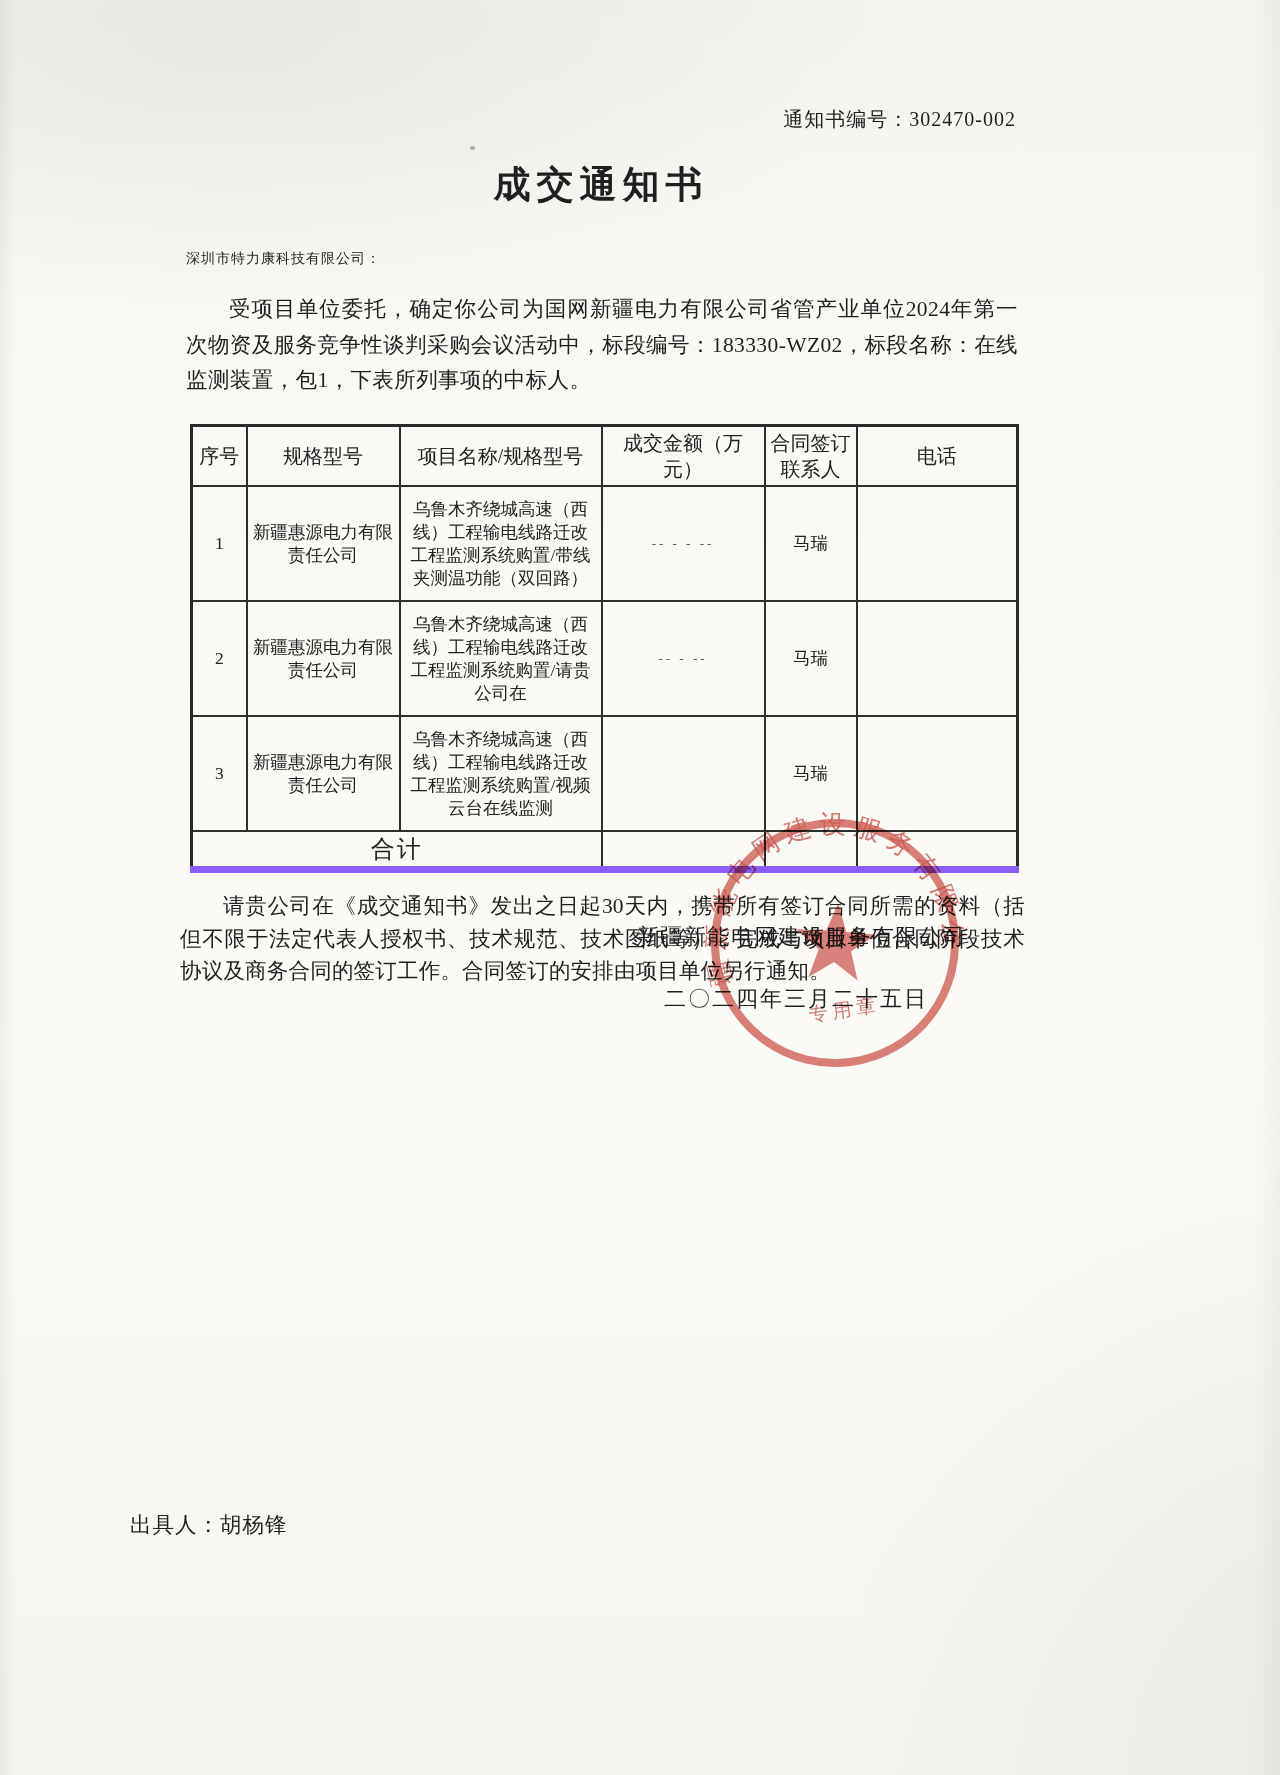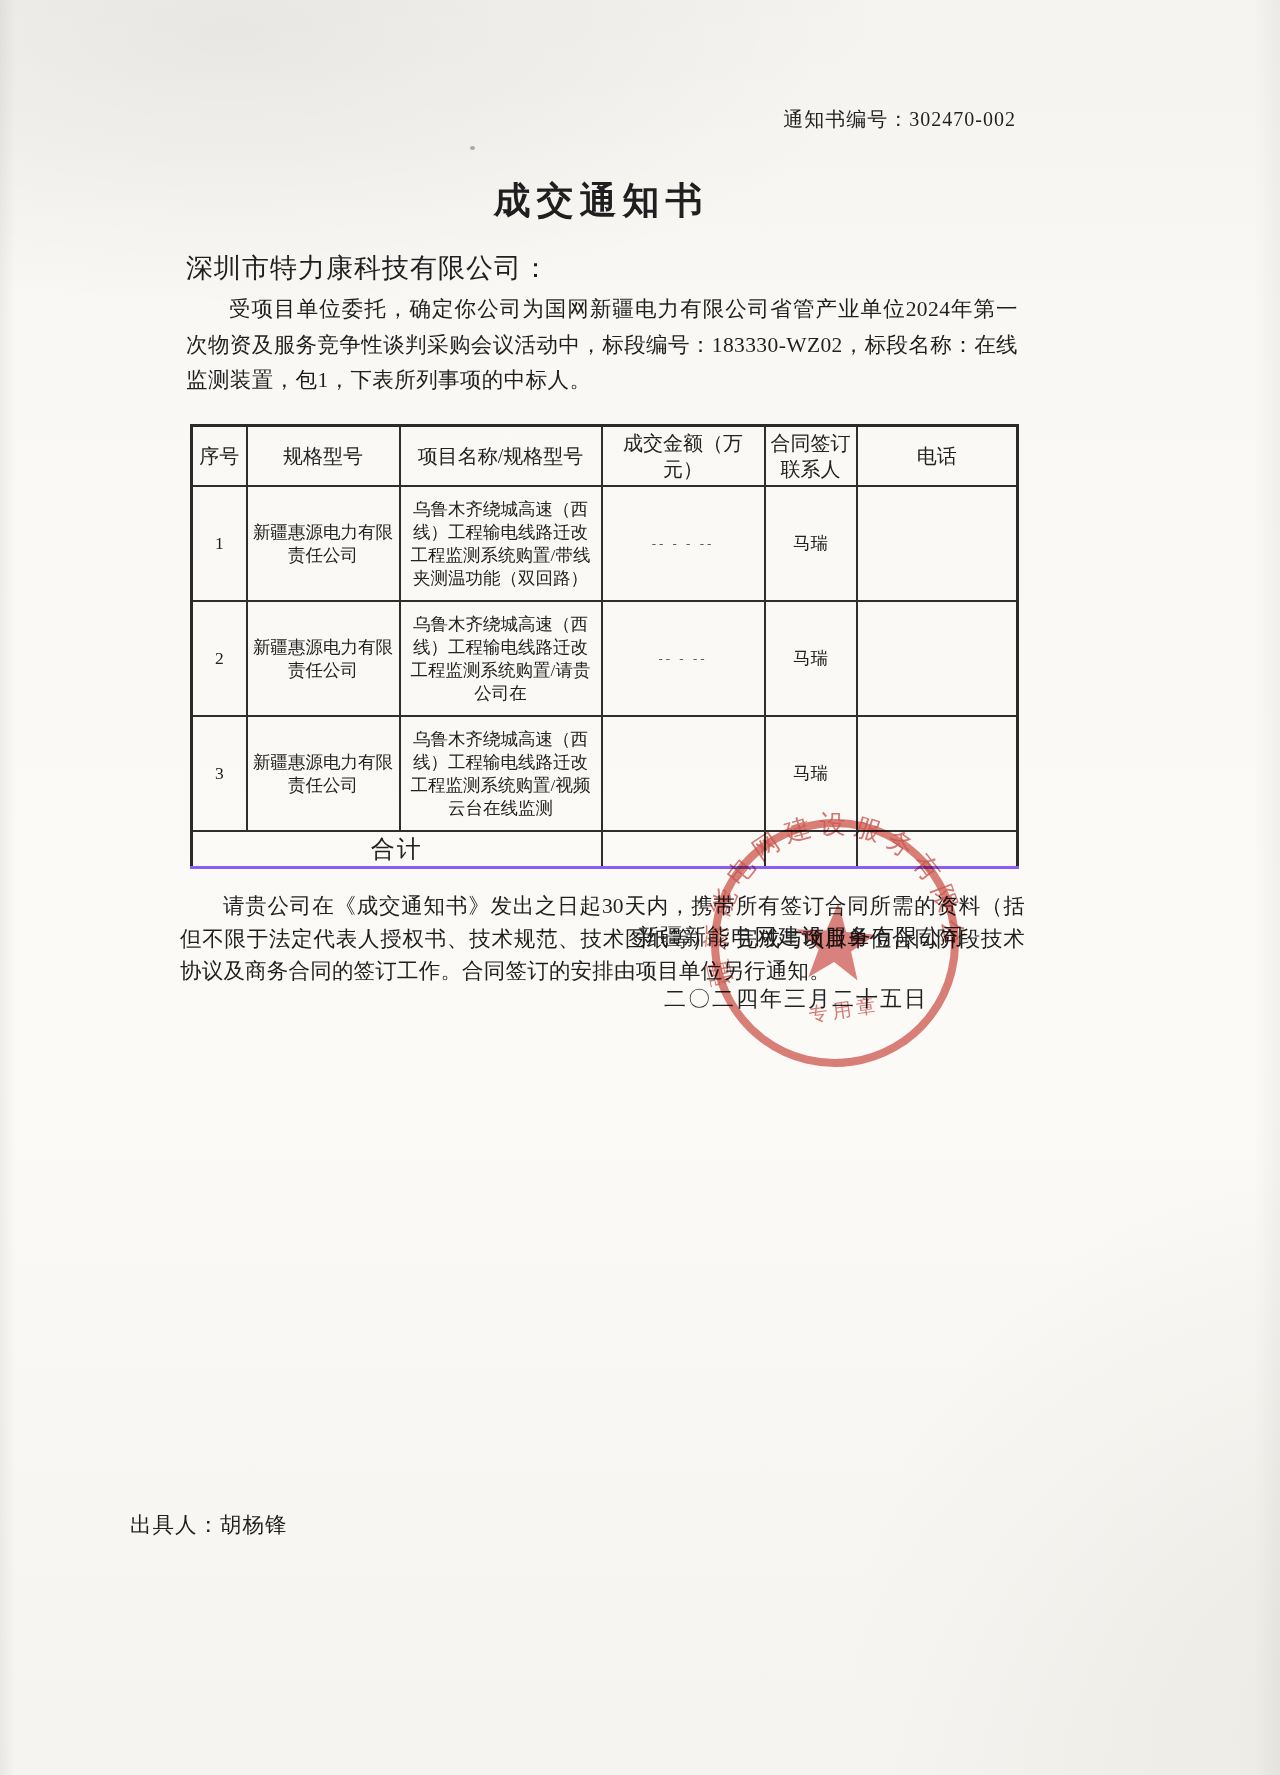--- a/index.html
+++ b/index.html
@@ -13,23 +13,23 @@
     position:absolute;inset:0;
     background:
       radial-gradient(1200px 500px at 18% 2%, rgba(0,0,0,0.05), rgba(0,0,0,0) 55%),
       radial-gradient(900px 900px at 108% 95%, rgba(90,80,60,0.07), rgba(0,0,0,0) 60%),
       linear-gradient(90deg, rgba(0,0,0,0.05) 0, rgba(0,0,0,0) 1.2%, rgba(0,0,0,0) 98%, rgba(0,0,0,0.04) 100%),
       linear-gradient(180deg, #f4f3ef 0%, #f9f8f5 18%, #fbfaf7 60%, #f5f4f0 100%);
   }
   .abs{position:absolute;}
   .notice-no{top:106px;left:186px;width:830px;text-align:right;font-size:20px;letter-spacing:1px;}
   .doc-title{top:160px;left:186px;width:830px;text-align:center;font-size:37px;font-weight:bold;
-    font-family:"Liberation Sans","DejaVu Sans",sans-serif;letter-spacing:6px;margin-top:16px;}
+    font-family:"Liberation Sans","DejaVu Sans",sans-serif;letter-spacing:6px;}
   .artifact-dot{top:146px;left:470px;width:5px;height:4px;background:#8a8a86;border-radius:50%;opacity:.7;}
-  .recipient{top:250px;left:186px;font-size:27px;letter-spacing:1px;}
+  .recipient{top:250px;left:186px;font-size:14px;letter-spacing:1px;}
   .intro{top:292px;left:186px;width:832px;font-size:21.5px;line-height:35.5px;text-align:justify;text-indent:2em;letter-spacing:0.4px;}
   .closing{top:890px;left:180px;width:845px;font-size:21.5px;line-height:32.5px;text-align:justify;text-indent:2em;letter-spacing:0.2px;}
   .issuer{top:922px;left:186px;width:780px;text-align:right;font-size:22px;letter-spacing:1.5px;}
   .issue-date{top:984px;left:186px;width:780px;text-align:right;padding-right:38px;box-sizing:border-box;font-size:22px;letter-spacing:2px;}
   .issued-by{top:1510px;left:130px;font-size:21.5px;letter-spacing:1px;}
 
   table.award{
     position:absolute;top:424px;left:190px;width:826px;
     border-collapse:collapse;table-layout:fixed;
     font-size:17.5px;color:#222;
@@ -40,21 +40,21 @@
   table.award col.c-amt{width:163px;}
   table.award col.c-contact{width:92px;}
   table.award col.c-phone{width:161px;}
   table.award th, table.award td{
     border:2px solid #2e2e2e;text-align:center;vertical-align:middle;
     padding:2px 4px;line-height:23px;
   }
   table.award{border:3px solid #2a2a2a;}
   table.award thead th{height:54px;font-weight:normal;font-size:20px;line-height:26px;}
   table.award tbody td{height:109px;}
-  table.award tr.total-row td{height:30px;border-bottom:3px solid #8b5cf6;}
+  table.award tr.total-row td{height:30px;border-bottom:7px solid #8b5cf6;}
   .cell-amt{font-size:13px;letter-spacing:3px;color:#555;}
   .total-label{font-size:24px;letter-spacing:2px;}
 
   .stamp{
     top:793px;left:685px;width:300px;height:300px;
     mix-blend-mode:multiply;opacity:.88;
     transform:rotate(-8deg);
     pointer-events:none;
   }
 </style>

